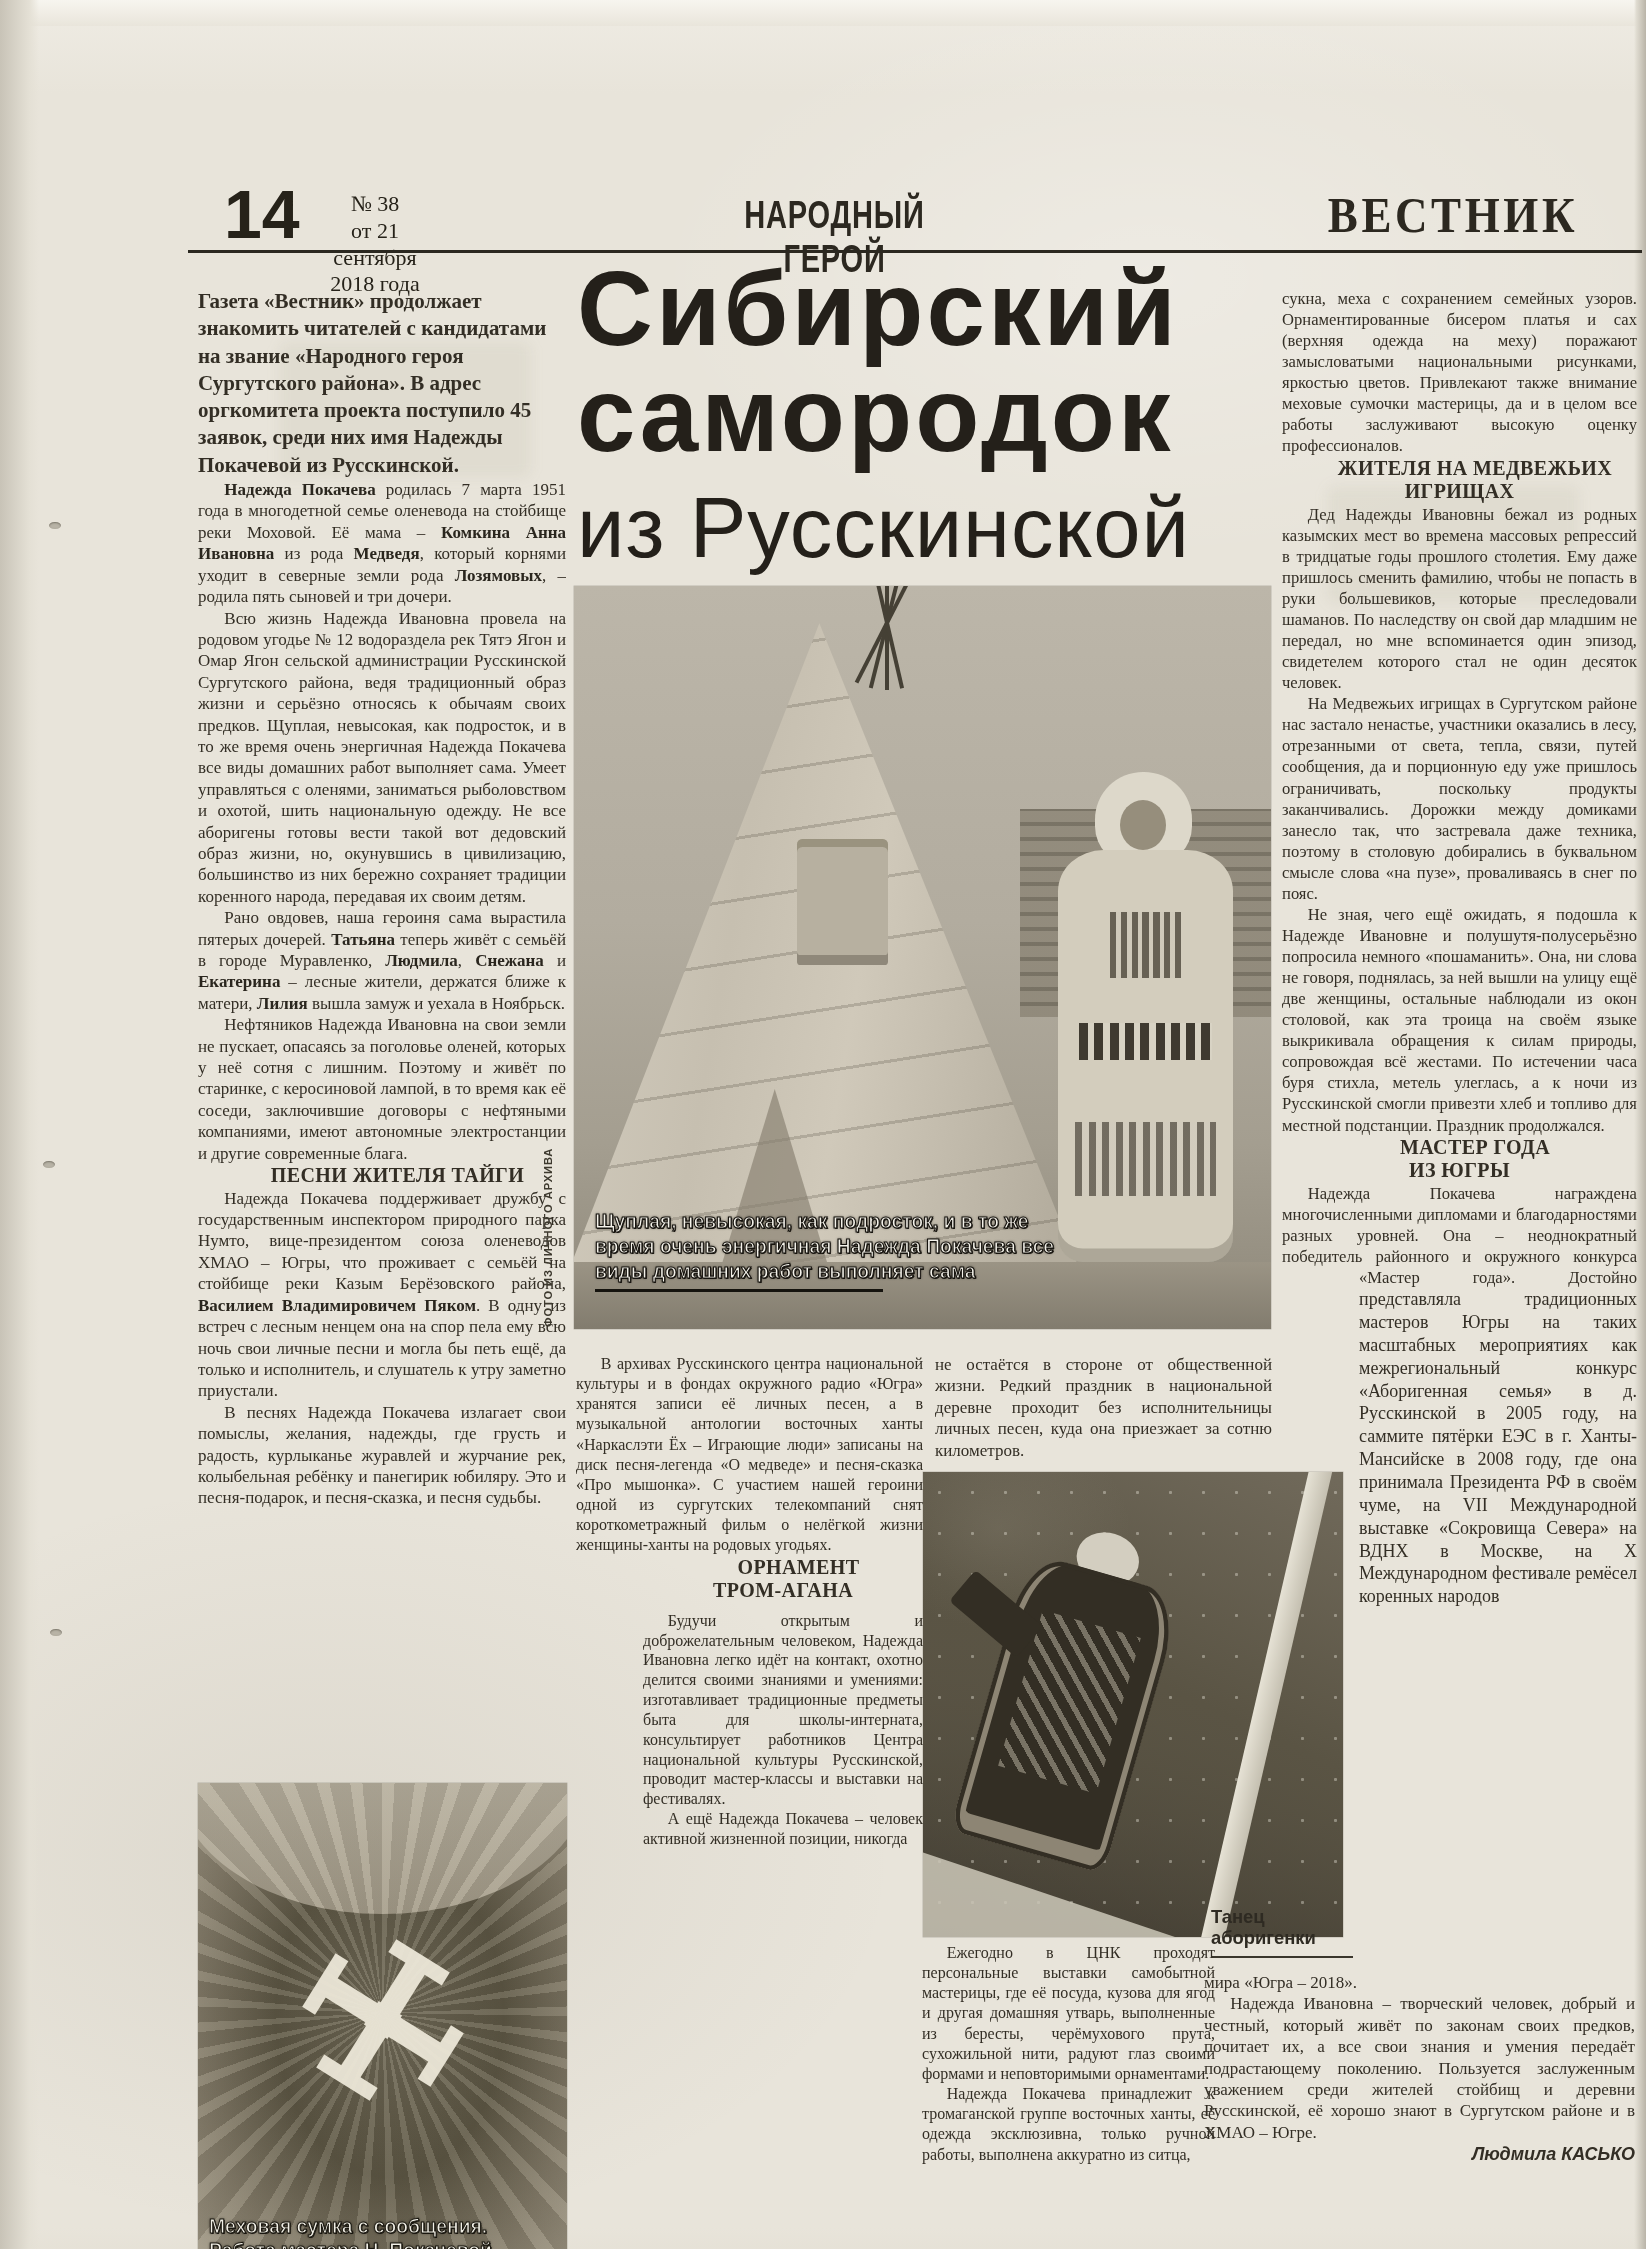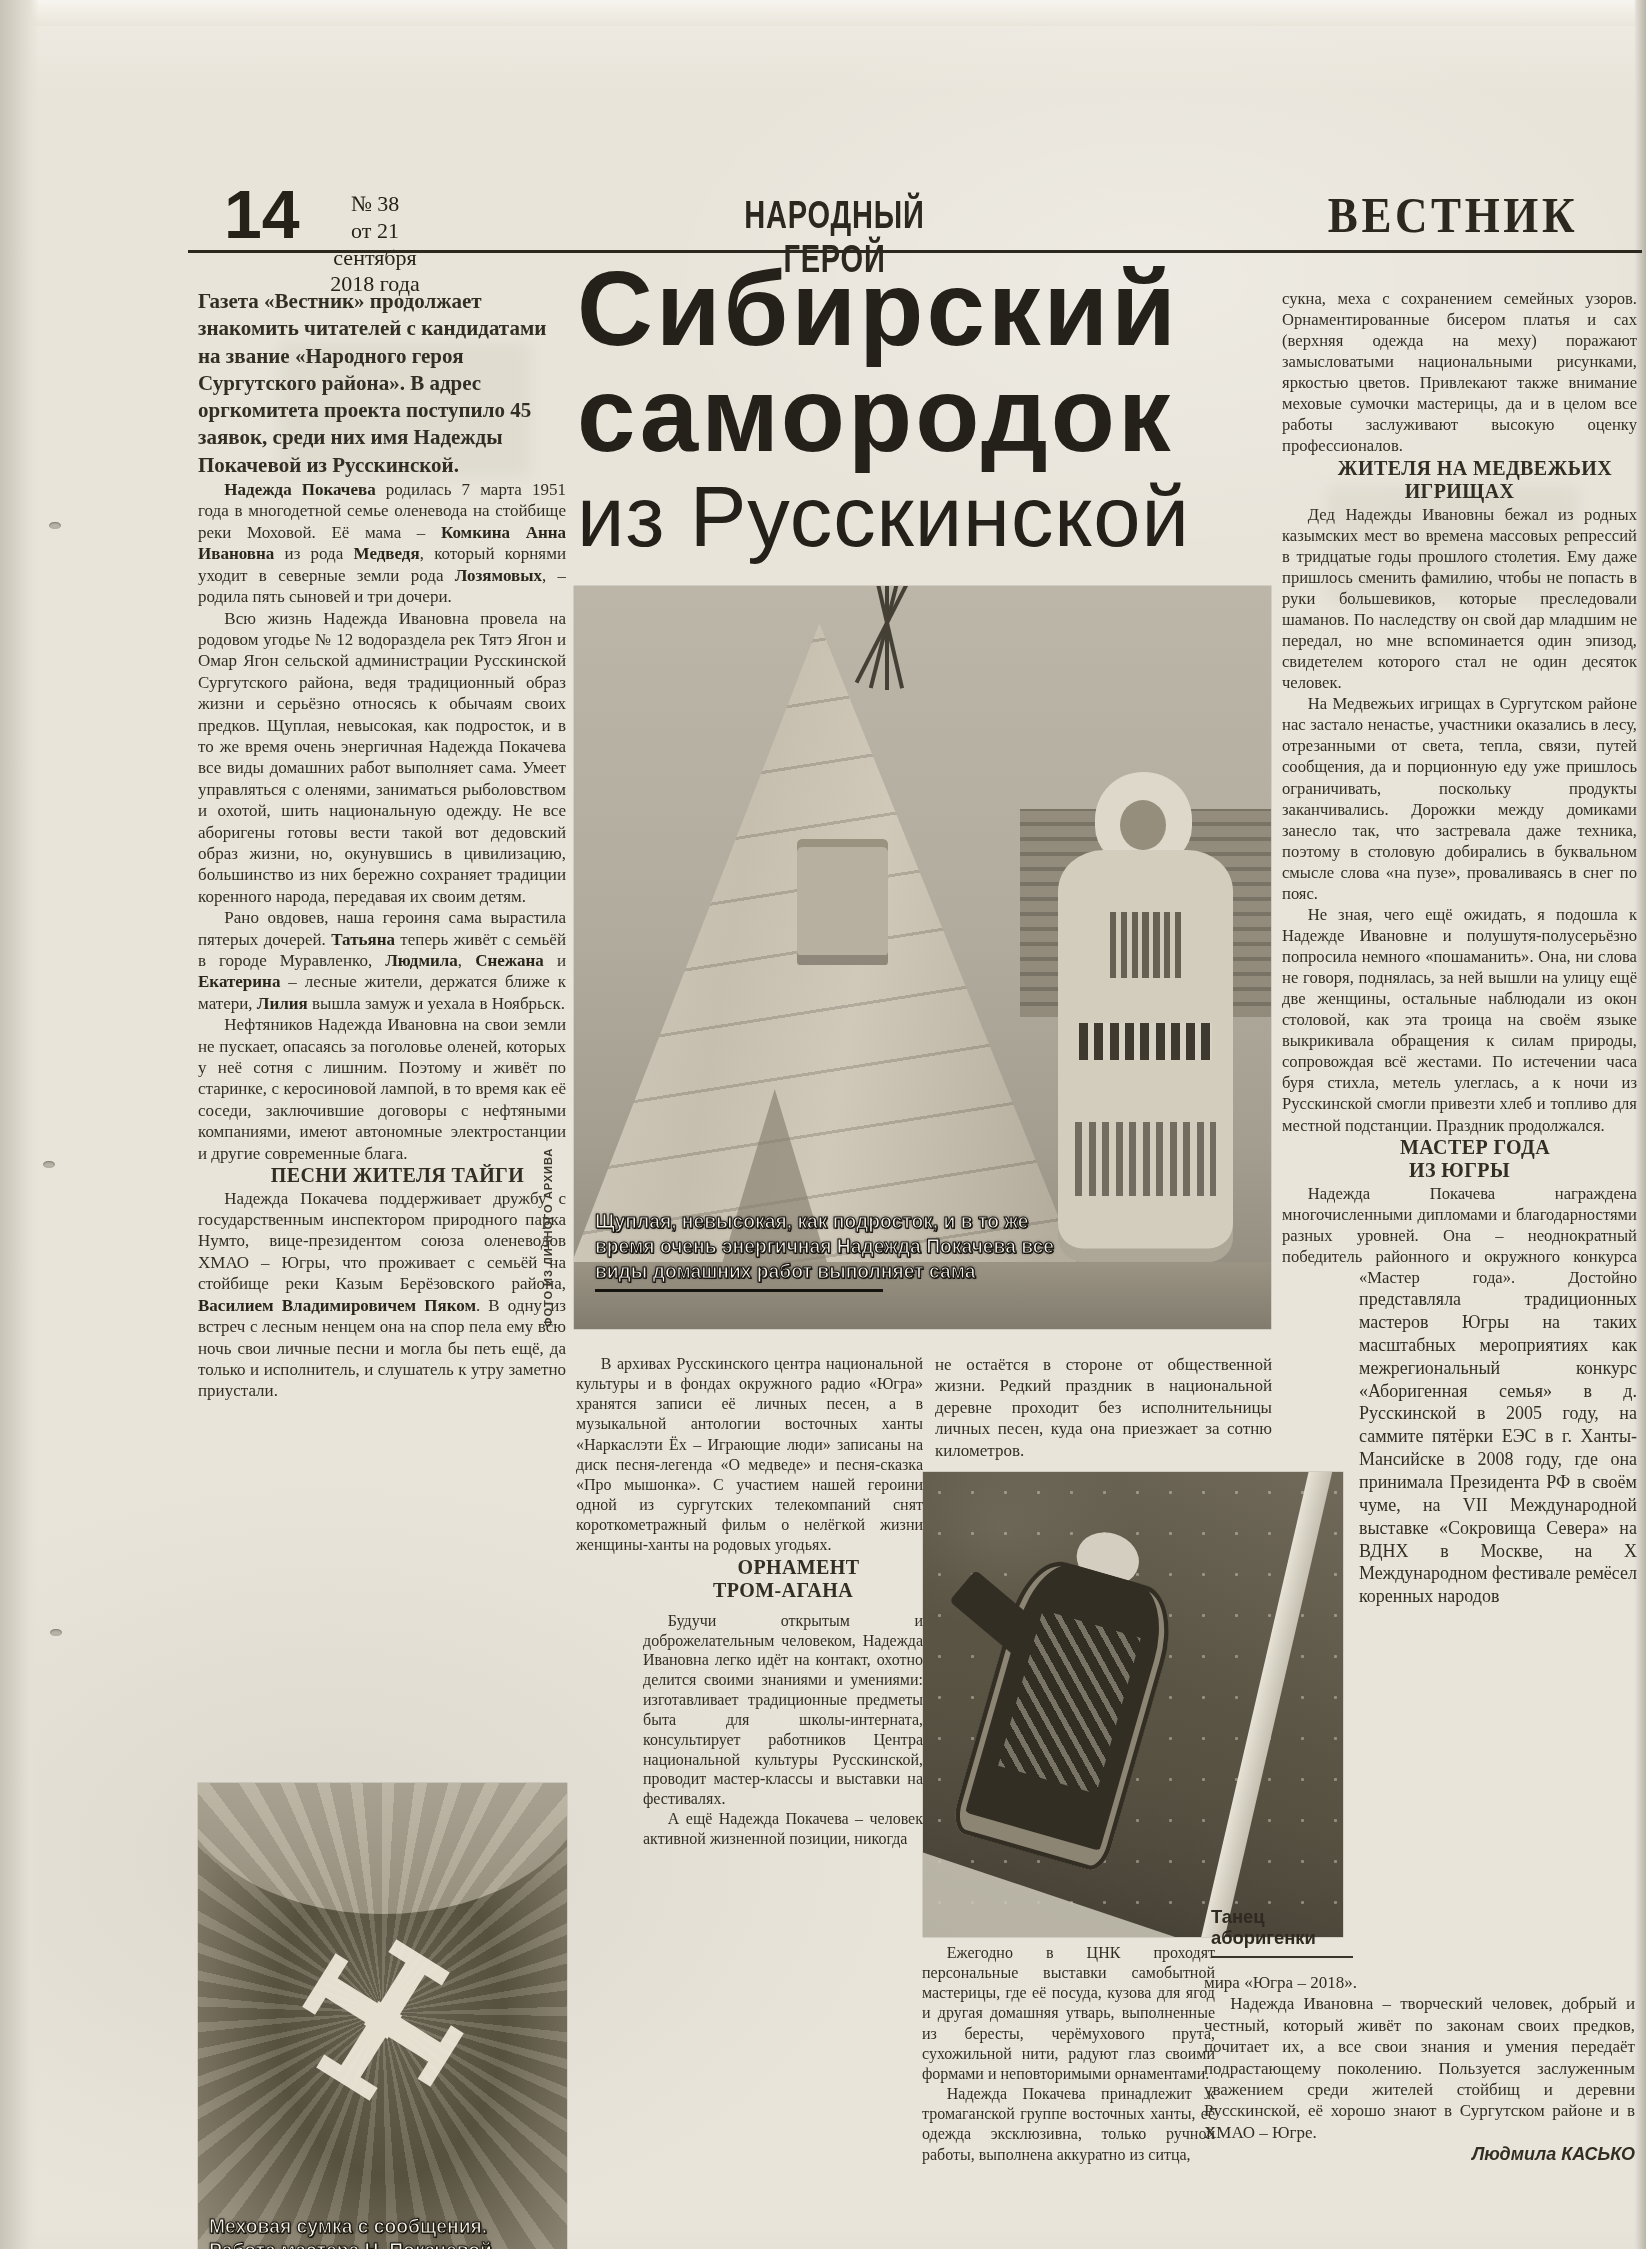--- a/index.html
+++ b/index.html
@@ -22,21 +22,21 @@
   
   .pagenum{position:absolute;left:224px;top:180px;font-family:"Liberation Sans",sans-serif;font-weight:700;font-size:68px;line-height:1;color:var(--ink2);}
   .issue{position:absolute;left:310px;top:191px;width:130px;text-align:center;font-family:Liberation Serif, serif;font-size:22px;line-height:1.22;color:var(--ink2);}
   .kicker{position:absolute;left:704px;top:199px;width:261px;text-align:center;font-family:"Liberation Sans",sans-serif;font-weight:700;font-size:33px;letter-spacing:0.9px;color:#2c2820;transform:scale(.88,1.18);transform-origin:center;}
   .masthead{position:absolute;left:1318px;top:186px;width:270px;text-align:center;font-family:"Liberation Serif",serif;font-weight:700;font-size:45px;letter-spacing:3.6px;color:#2c2820;transform:scaleY(1.12);transform-origin:top;}
   .toprule{position:absolute;left:188px;top:250px;width:1454px;height:3.1px;background:#2b2820;}
 
   
   .headline{position:absolute;left:577px;top:256px;width:702px;color:#24201a;font-family:"Liberation Sans",sans-serif;white-space:nowrap;}
   .hl-b{font-weight:700;font-size:105px;line-height:1.01;letter-spacing:3.1px;}
-  .hl-l{font-weight:400;font-size:85px;line-height:1.05;letter-spacing:0.9px;margin-top:4px;}
+  .hl-l{font-weight:400;font-size:85px;line-height:1.05;letter-spacing:0.9px;margin-top:15px;}
 
   
   .col{position:absolute;text-align:justify;font-size:17px;line-height:1.26;overflow:hidden;}
   .col p{margin:0;text-indent:1.55em;}
   .col p.ni{text-indent:0;}
   .lead{font-weight:700;font-size:21px;line-height:1.3;text-align:left;margin-bottom:11.7px;}
   .sec-h{font-weight:700;text-align:center;font-size:20px;line-height:1.18;letter-spacing:0.4px;margin:16px 0 10.8px;text-indent:0;}
   b{color:#2a261e;}
 
   #col1{left:198px;top:288px;width:368px;height:1492px;}
@@ -147,20 +147,21 @@
   </div>
 
   <div class="col" id="col1">
     <p class="lead ni">Газета «Вестник» продолжает знакомить читателей с кандидатами на звание «Народного героя Сургутского района». В адрес оргкомитета проекта поступило 45 заявок, среди них имя Надежды Покачевой из Русскинской.</p>
     <p><b>Надежда Покачева</b> родилась 7 марта 1951 года в многодетной семье оленевода на стойбище реки Моховой. Её мама – <b>Комкина Анна Ивановна</b> из рода <b>Медведя</b>, который корнями уходит в северные земли рода <b>Лозямовых</b>, – родила пять сыновей и три дочери.</p>
     <p>Всю жизнь Надежда Ивановна провела на родовом угодье № 12 водораздела рек Тятэ Ягон и Омар Ягон сельской администрации Русскинской Сургутского района, ведя традиционный образ жизни и серьёзно относясь к обычаям своих предков. Щуплая, невысокая, как подросток, и в то же время очень энергичная Надежда Покачева все виды домашних работ выполняет сама. Умеет управляться с оленями, заниматься рыболовством и охотой, шить национальную одежду. Не все аборигены готовы вести такой вот дедовский образ жизни, но, окунувшись в цивилизацию, большинство из них бережно сохраняет традиции коренного народа, передавая их своим детям.</p>
     <p>Рано овдовев, наша героиня сама вырастила пятерых дочерей. <b>Татьяна</b> теперь живёт с семьёй в городе Муравленко, <b>Людмила</b>, <b>Снежана</b> и <b>Екатерина</b> – лесные жители, держатся ближе к матери, <b>Лилия</b> вышла замуж и уехала в Ноябрьск.</p>
     <p>Нефтяников Надежда Ивановна на свои земли не пускает, опасаясь за поголовье оленей, которых у неё сотня с лишним. Поэтому и живёт по старинке, с керосиновой лампой, в то время как её соседи, заключившие договоры с нефтяными компаниями, имеют автономные электростанции и другие современные блага.</p>
     <p class="sec-h">ПЕСНИ ЖИТЕЛЯ ТАЙГИ</p>
     <p>Надежда Покачева поддерживает дружбу с государственным инспектором природного парка Нумто, вице-президентом союза оленеводов ХМАО – Югры, что проживает с семьёй на стойбище реки Казым Берёзовского района, <b>Василием Владимировичем Пяком</b>. В одну из встреч с лесным ненцем она на спор пела ему всю ночь свои личные песни и могла бы петь ещё, да только и исполнитель, и слушатель к утру заметно приустали.</p>
+    <p>В песнях Надежда Покачева излагает свои помыслы, желания, надежды, где грусть и радость, курлыканье журавлей и журчание рек, колыбельная ребёнку и панегирик юбиляру. Это и песня-подарок, и песня-сказка, и песня судьбы.</p>
   </div>
 
   <div class="photo" id="photo-chum">
     <div class="logs"></div>
     <div class="chum-canvas">
       <div class="chum-seams"></div>
       <div class="chum-door"></div>
     </div>
     <div class="chum-poles">
       <div class="pole"></div>

